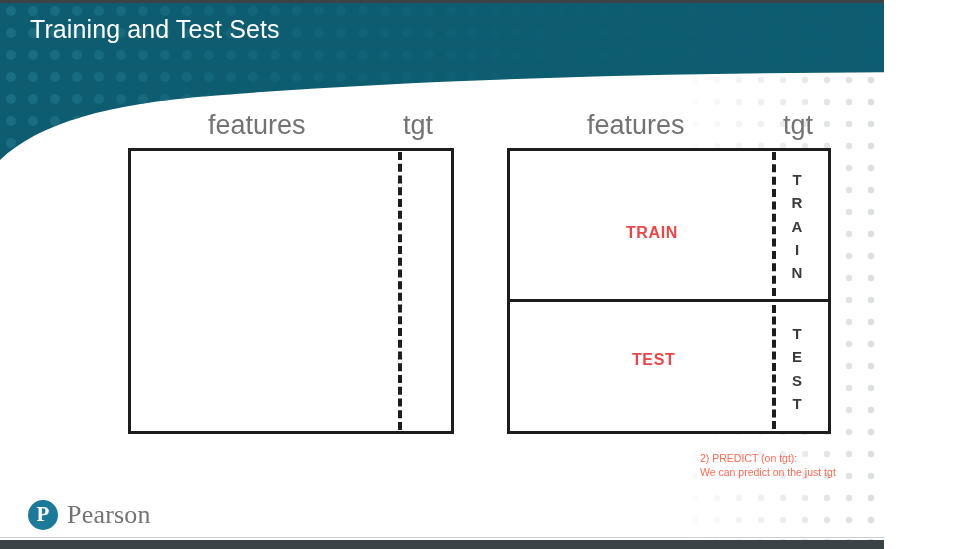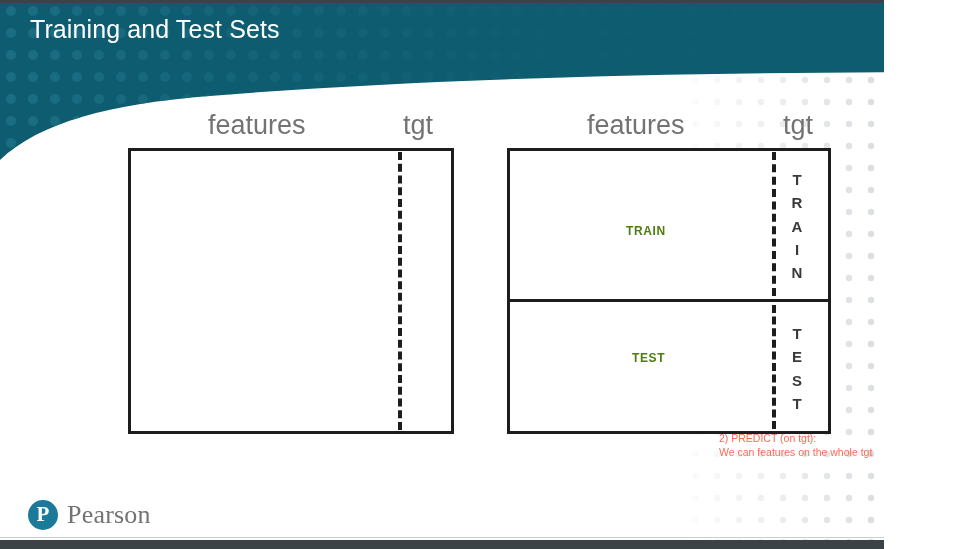--- a/index.html
+++ b/index.html
@@ -91,22 +91,22 @@
     background: #1d1d1d;
     height: 3px;
   }
   .vdashed {
     position: absolute;
     width: 0;
     border-left: 4px dashed #1d1d1d;
   }
   .cell-label {
     position: absolute;
-    color: #4d7c0f;
-    font-size: 12px;
+    color: #ef4444;
+    font-size: 16px;
     font-weight: bold;
     letter-spacing: 0.6px;
     white-space: nowrap;
   }
   .vstack {
     position: absolute;
     display: flex;
     flex-direction: column;
     align-items: center;
     color: #3a3a3a;
@@ -259,23 +259,23 @@
     <div class="vdashed" style="left:292px; top:305px; height:124px;"></div>
 
     <div class="vstack" style="left:305px; top:322px; width:24px;">
       <span>T</span>
       <span>E</span>
       <span>S</span>
       <span>T</span>
     </div>
   </div>
 
-  <div class="caption" style="left:700px; top:432px;margin-left:19px;">
+  <div class="caption" style="left:700px; top:452px;">
     <div>2) PREDICT (on tgt):</div>
-    <div>We can features on the whole tgt</div>
+    <div>We can predict on the just tgt</div>
   </div>
 
   <div class="logo">
     <span class="logo-mark">
       <span class="p-glyph">P</span>
     </span>
     <span class="logo-word">Pearson</span>
   </div>
 
   <div class="bottom-hairline"></div>

